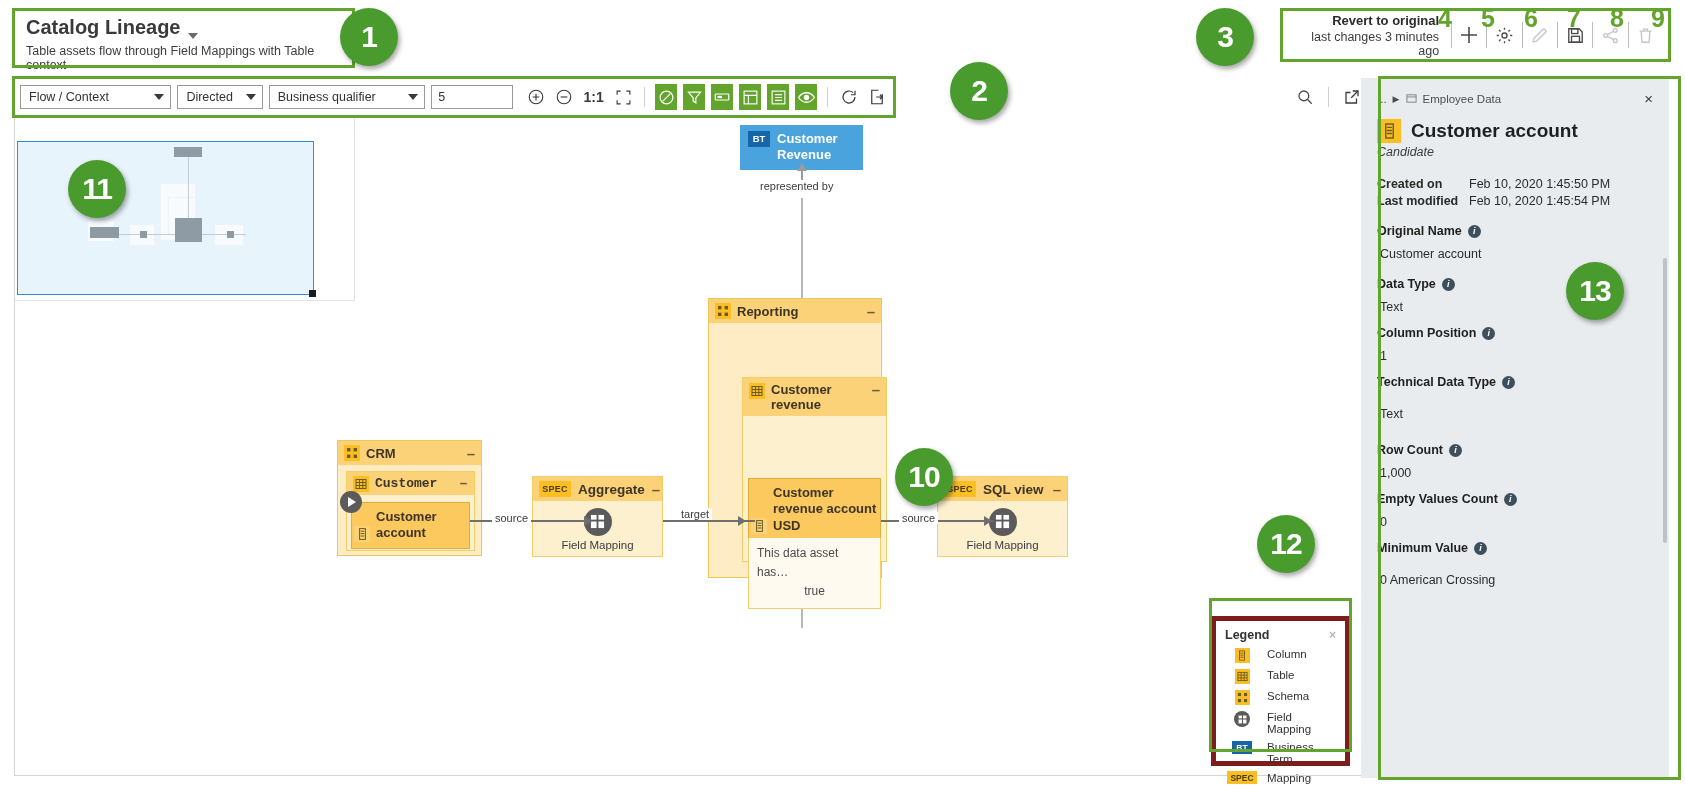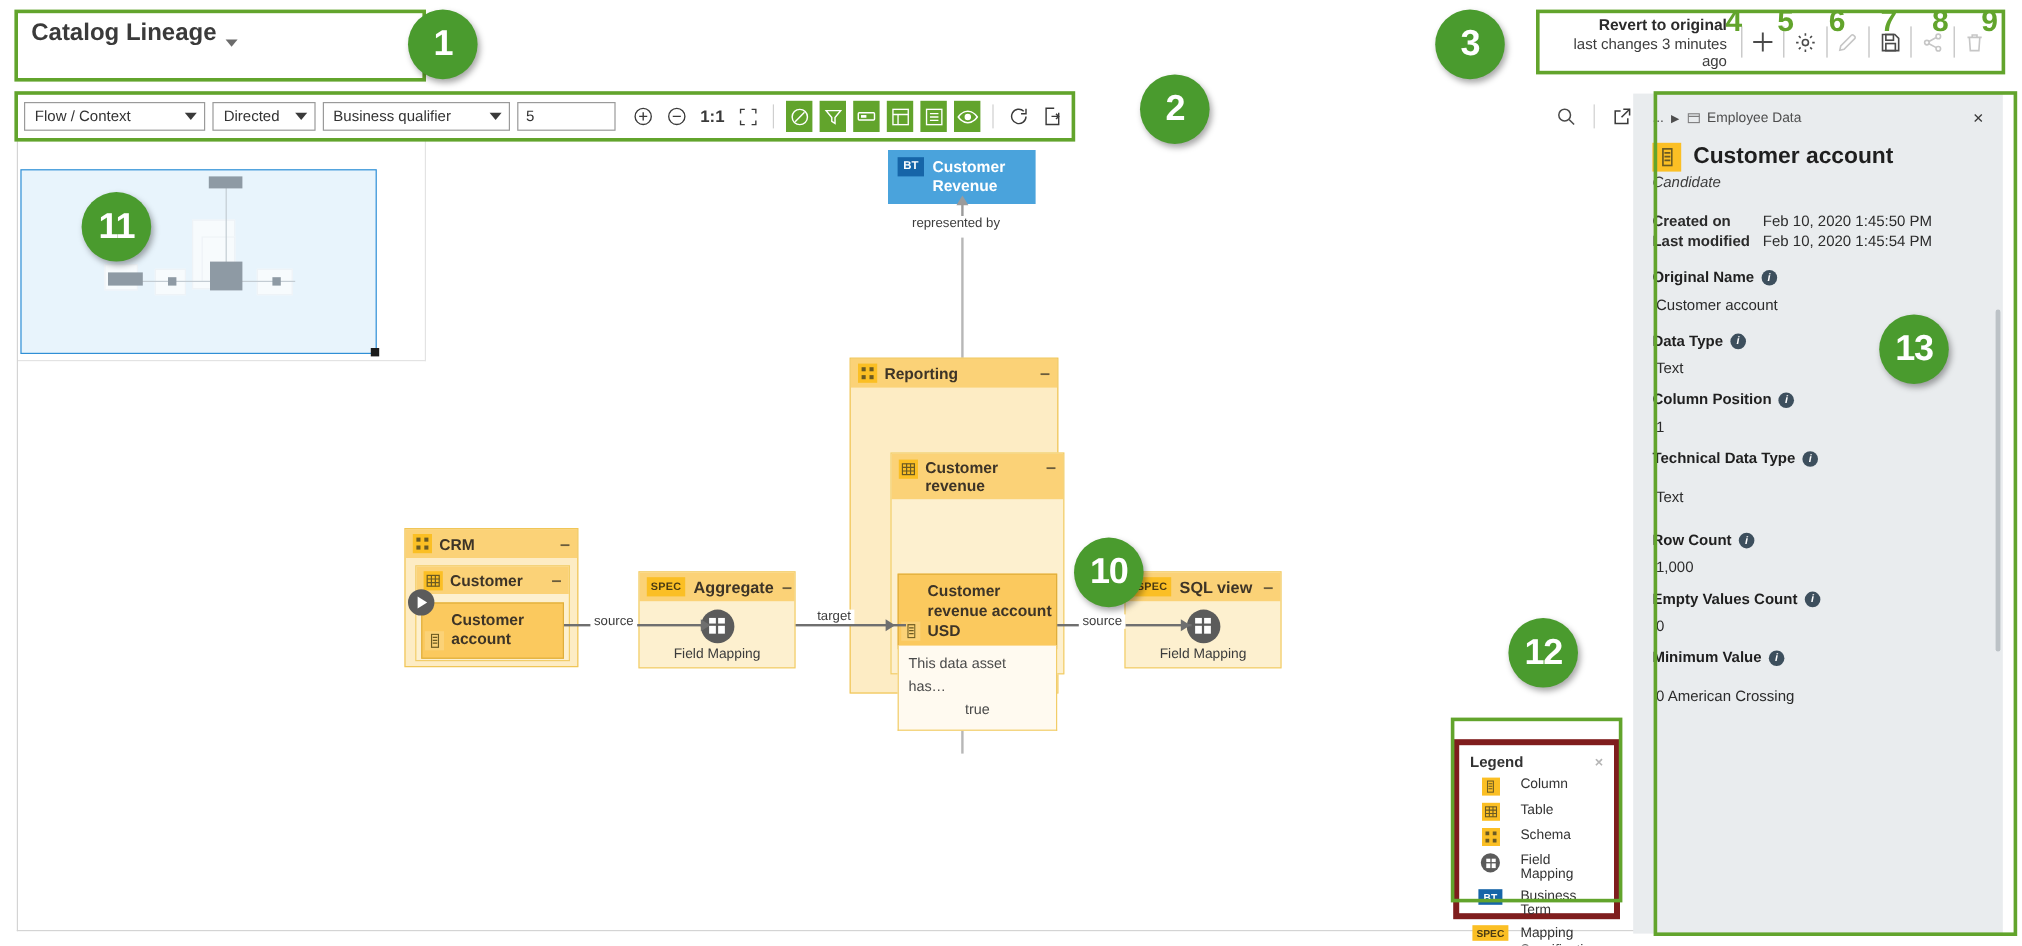--- a/index.html
+++ b/index.html
@@ -198,20 +198,21 @@
 </head>
 <body>
 
 <div id="app">
 
   <div id="title-box">
     <div id="title-row">
       <span id="title-text">Catalog Lineage</span>
       <span class="caret-down"></span>
     </div>
+    <div id="title-sub">Table assets flow through Field Mappings with Table context</div>
   </div>
   <div class="hl" style="left:12px;top:8px;width:343px;height:60px;"></div>
   <div class="callout big" style="left:340px;top:8px;">1</div>
 
   <div id="actionbar">
     <div id="revert">
       <div class="r1">Revert to original</div>
       <div class="r2">last changes 3 minutes ago</div>
     </div>
     <div class="vdiv"></div>
@@ -453,21 +454,21 @@
               <rect x="7.6" y="1" width="3.4" height="3.4" fill="#6b5a22"></rect>
               <rect x="1" y="7.6" width="3.4" height="3.4" fill="#6b5a22"></rect>
               <rect x="7.6" y="7.6" width="3.4" height="3.4" fill="#6b5a22"></rect>
             </svg>
         </span>
         <span>CRM</span>
         <span class="minus">–</span>
       </div>
     </div>
     <div class="tbl" style="left:331px;top:355px;width:129px;height:80px;">
-      <div class="tbl-hdr" style="align-items:center;height:23px;padding-top:0;padding-bottom:0;">
+      <div class="tbl-hdr" style="align-items:center;height:23px;padding-top:0;padding-bottom:0;font-family:Liberation Mono, monospace;">
         <span class="chip">
           <svg width="12" height="12" viewBox="0 0 12 12" fill="none" stroke="#6b5a22" stroke-width="1">
               <rect x="1" y="1.5" width="10" height="9"></rect>
               <path d="M1 4.5h10M1 7.5h10M4.5 1.5v9M7.8 1.5v9"></path>
             </svg>
         </span>
         <span>Customer</span>
         <span class="minus">–</span>
       </div>
     </div>

